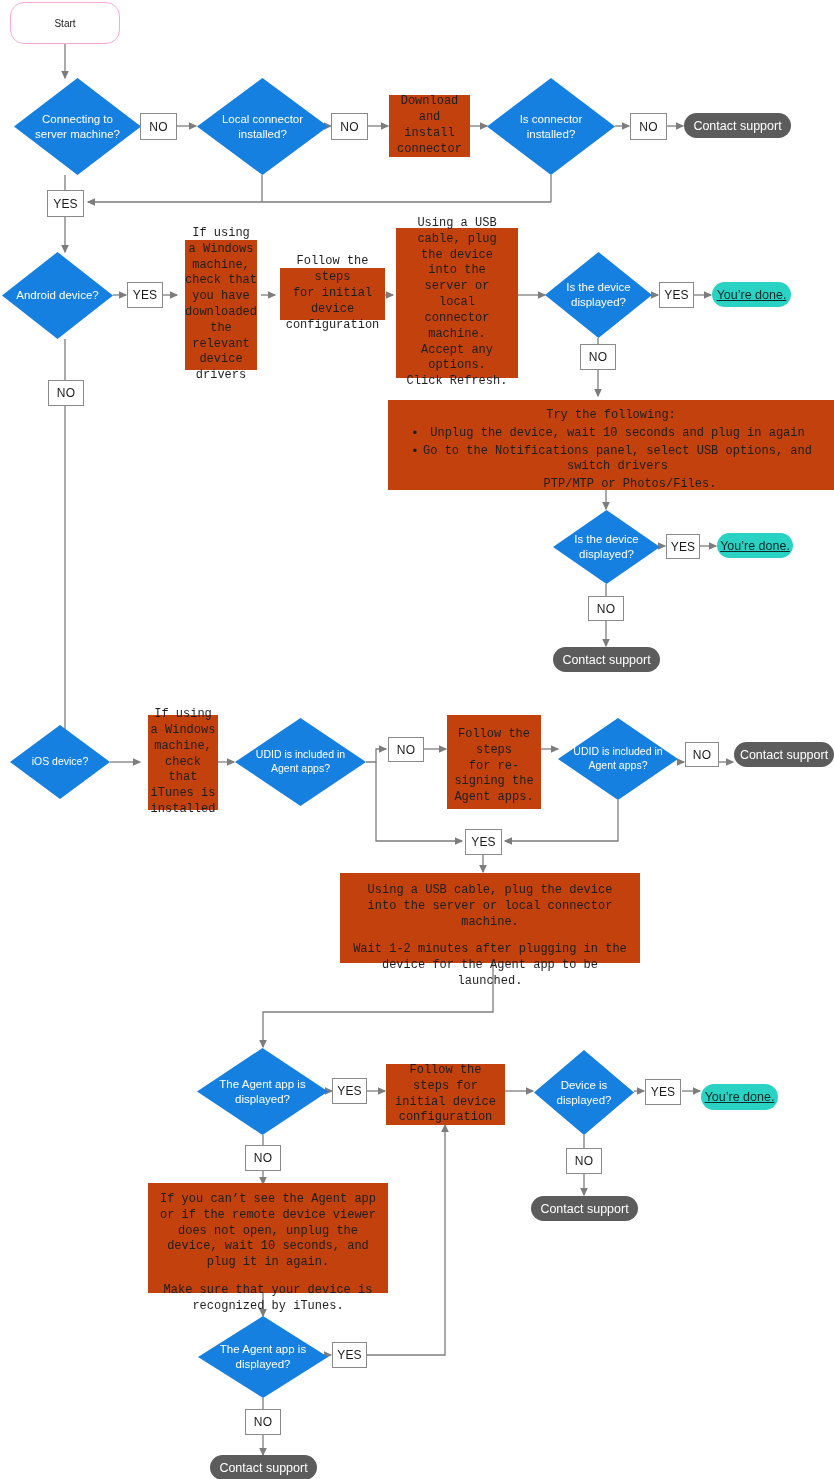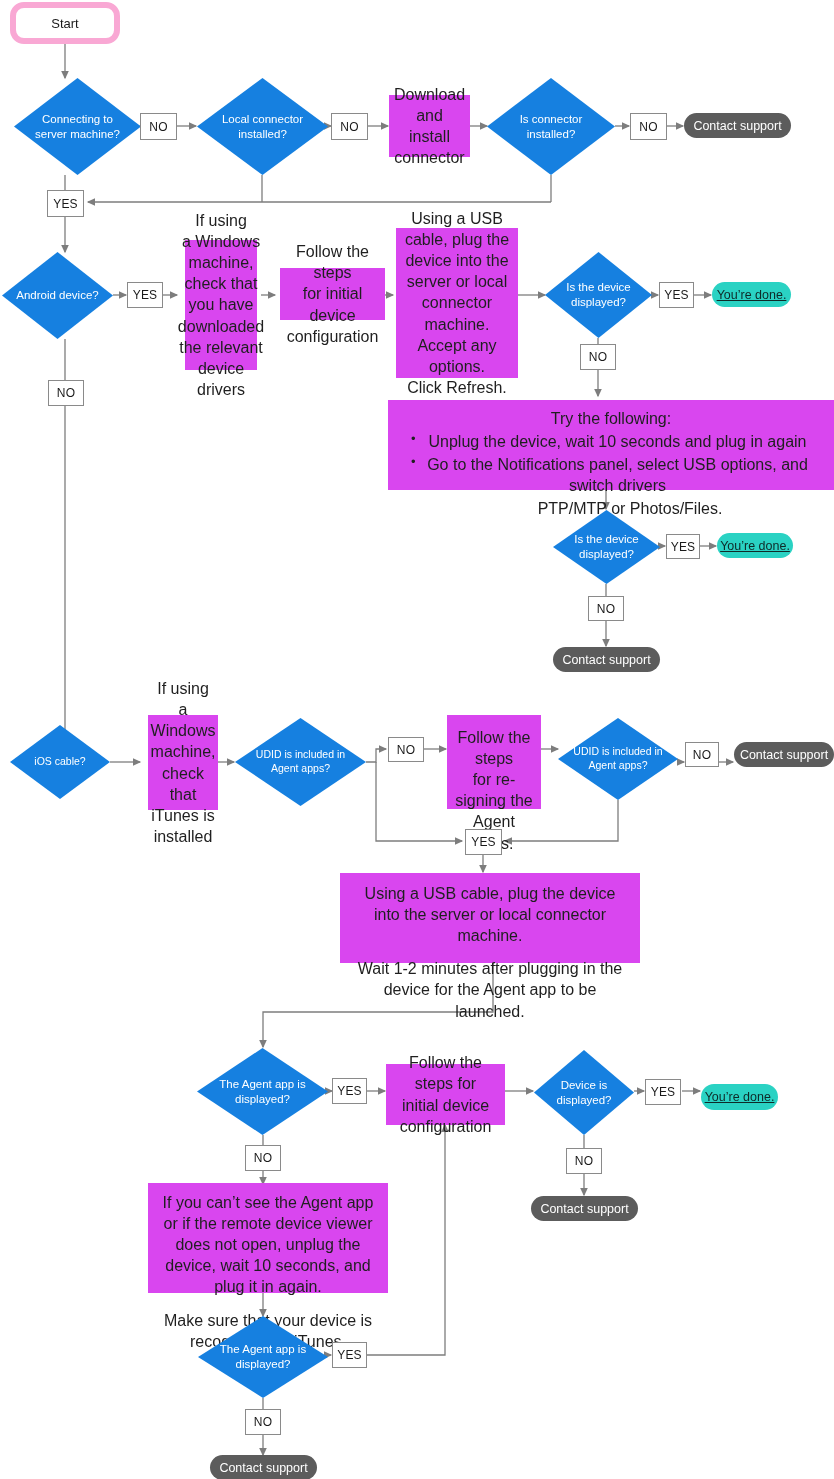--- a/index.html
+++ b/index.html
@@ -27,25 +27,25 @@
     box-sizing:border-box;
     display:flex;
     align-items:center;
     justify-content:center;
     text-align:center;
     z-index:3;
   }
 
   
   .term-start{
-    border:6px solid #f9a8d4;
+    border:1px solid #f9a8d4;
     border-radius:14px;
     background:#ffffff;
     color:#1a1a1a;
-    font-size:13px;
+    font-size:10px;
   }
 
   
   .term-done{
     border-radius:14px;
     background:#2ad2c3;
     color:#0e2a28;
     font-size:12.5px;
     white-space:nowrap;
     text-decoration:underline;
@@ -64,25 +64,26 @@
   .lbl{
     border:1px solid #8a8a8a;
     background:#ffffff;
     color:#1a1a1a;
     font-size:12px;
     letter-spacing:.2px;
   }
 
   
   .proc{
-    background:#d946ef;
+    background:#c2410c;
     color:#1f1f1f;
-    font-size:16px;
+    font-size:12px;
     line-height:1.32;
     padding:6px 7px;
+    font-family:Liberation Mono, monospace;
   }
   .proc.left{ text-align:center; align-items:flex-start; justify-content:flex-start;}
   .proc p{margin:0;}
   .proc p + p{margin-top:12px;}
 
   
   .bullets{ margin:0; padding:0; list-style:none; }
   .bullets > li{ position:relative; padding-left:13px; margin:2px 12px; }
   .bullets > li:before{
     content:"\2022";
@@ -346,21 +347,21 @@
   <div class="node lbl" style="left:588px;top:596px;width:36px;height:25px;">
     <span>NO</span>
   </div>
 
   <div class="node term-support" style="left:553px;top:647px;width:107px;height:25px;">
     <span>Contact support</span>
   </div>
 
   <div class="diamond small" style="left:10px;top:725px;width:100px;height:74px;">
     <div class="shape"></div>
-    <div class="txt">iOS cable?</div>
+    <div class="txt">iOS device?</div>
   </div>
 
   <div class="node proc" style="left:148px;top:715px;width:70px;height:95px;">
     <span>If using<br>a Windows<br>machine,<br>check that<br>iTunes is<br>installed</span>
   </div>
 
   <div class="diamond small" style="left:235px;top:718px;width:131px;height:88px;">
     <div class="shape"></div>
     <div class="txt">UDID is included in<br>Agent  apps?</div>
   </div>

